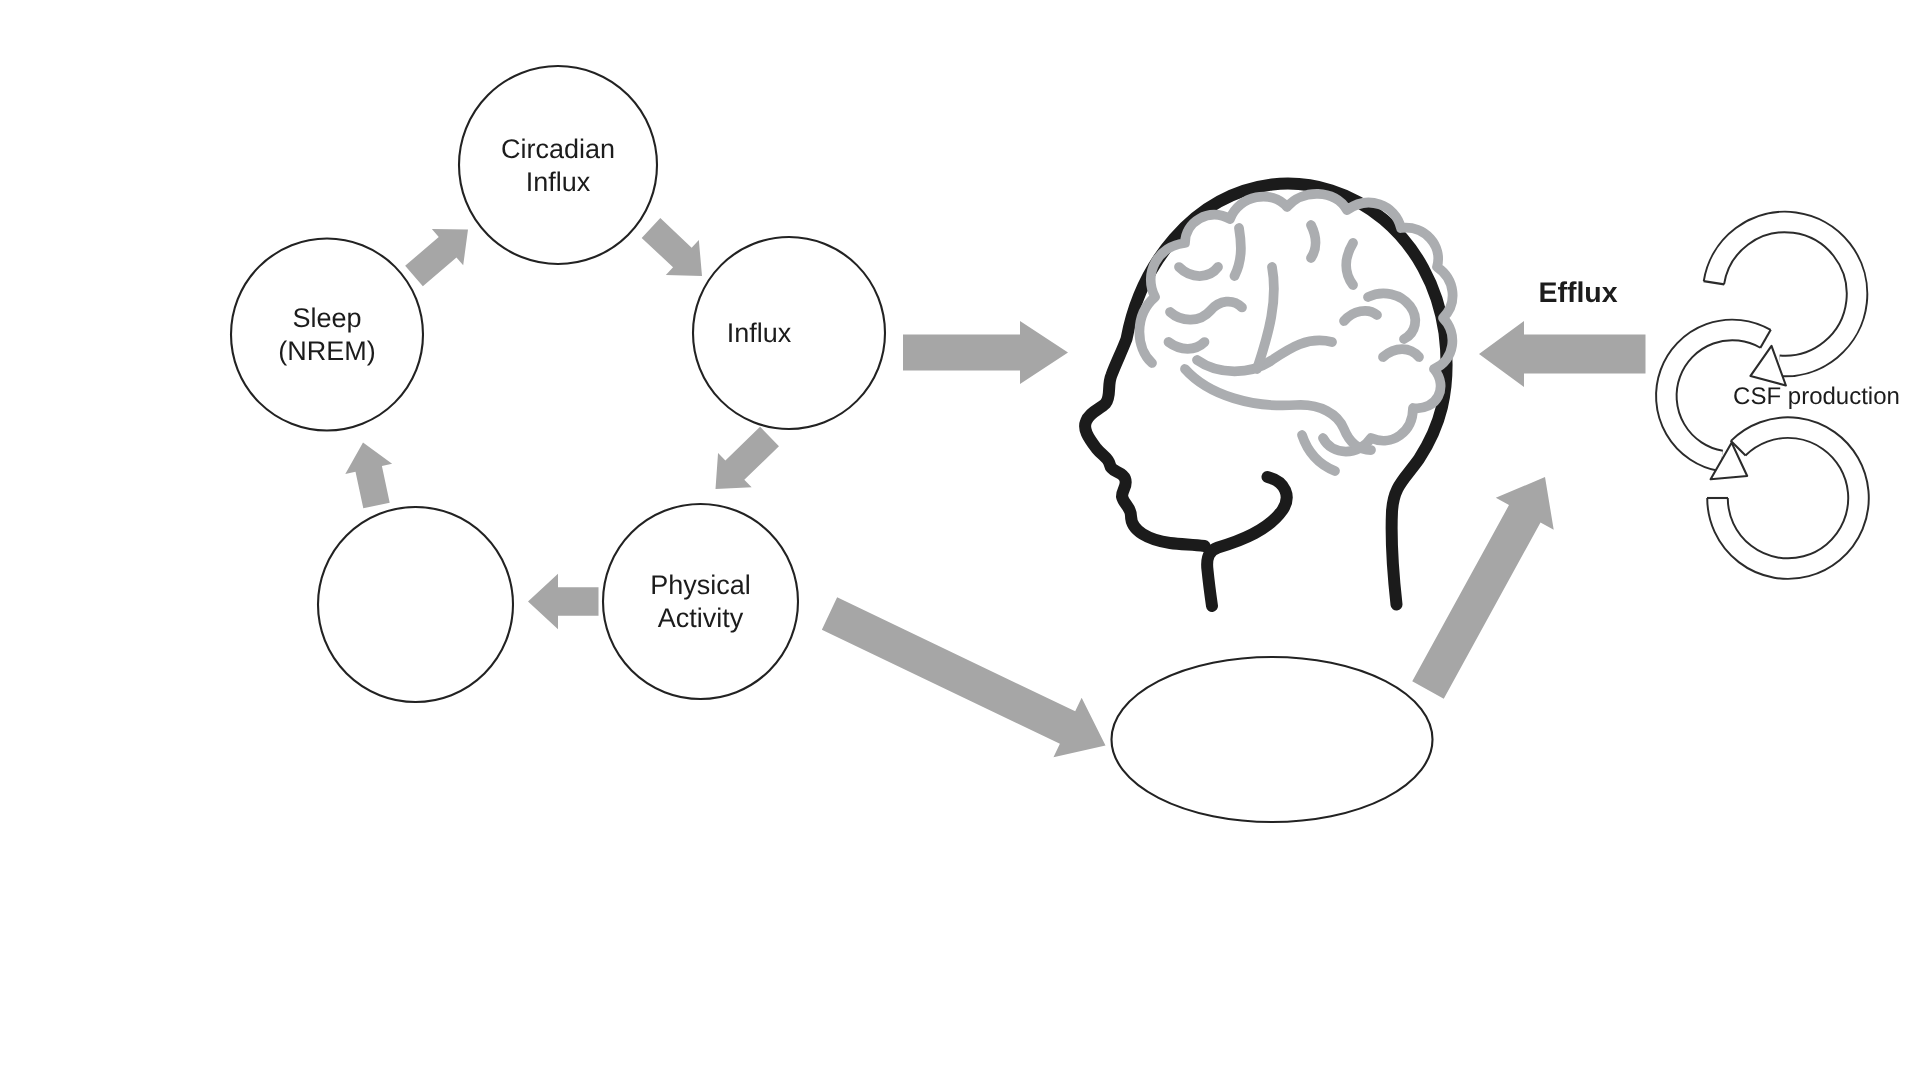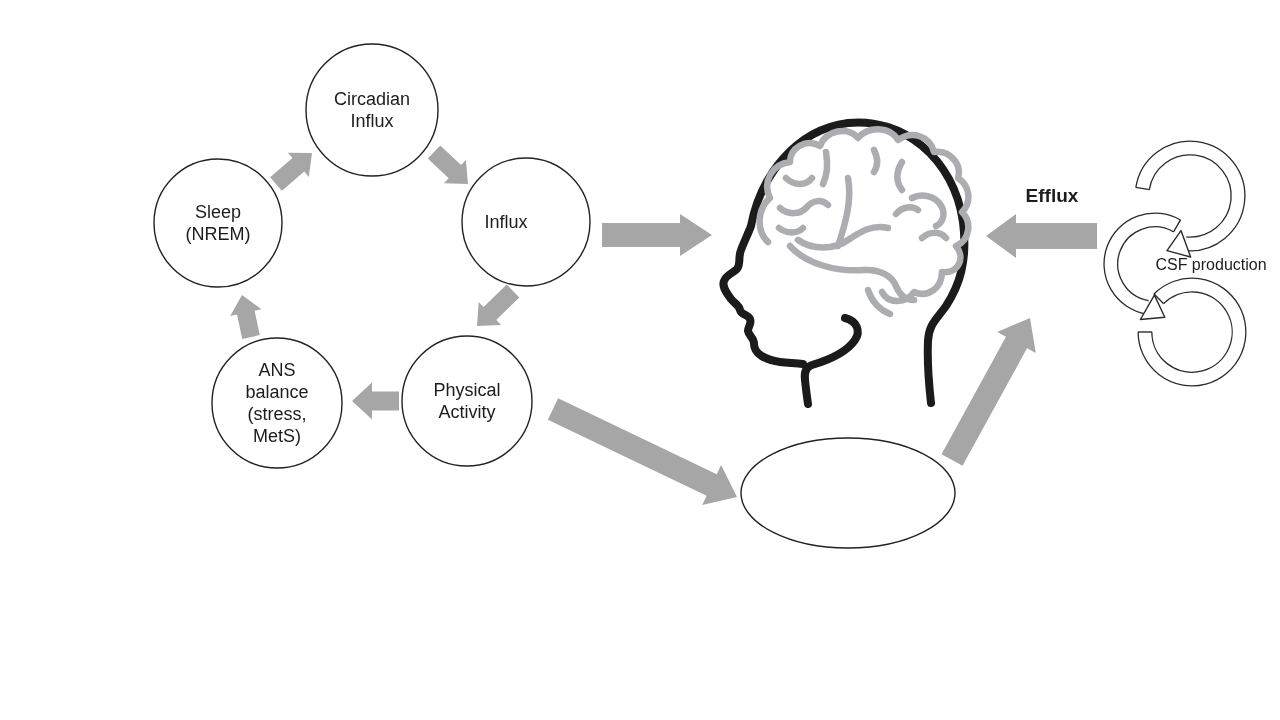--- a/index.html
+++ b/index.html
@@ -103,26 +103,20 @@
 
 <div class="lbl" style="left:218px;top:223px;">
   <div>Sleep</div>
   <div>(NREM)</div>
 </div>
 
 <div class="lbl" style="left:506px;top:222px;">
   <div>Influx</div>
 </div>
 
-<div class="lbl" style="left:277px;top:403px;">
-  <div>ANS</div>
-  <div>balance</div>
-  <div>(stress,</div>
-  <div>MetS)</div>
-</div>
 
 <div class="lbl" style="left:467px;top:401px;">
   <div>Physical</div>
   <div>Activity</div>
 </div>
 
 
 <div class="lbl bold" style="left:1052px;top:196px;">
   <div>Efflux</div>
 </div>

